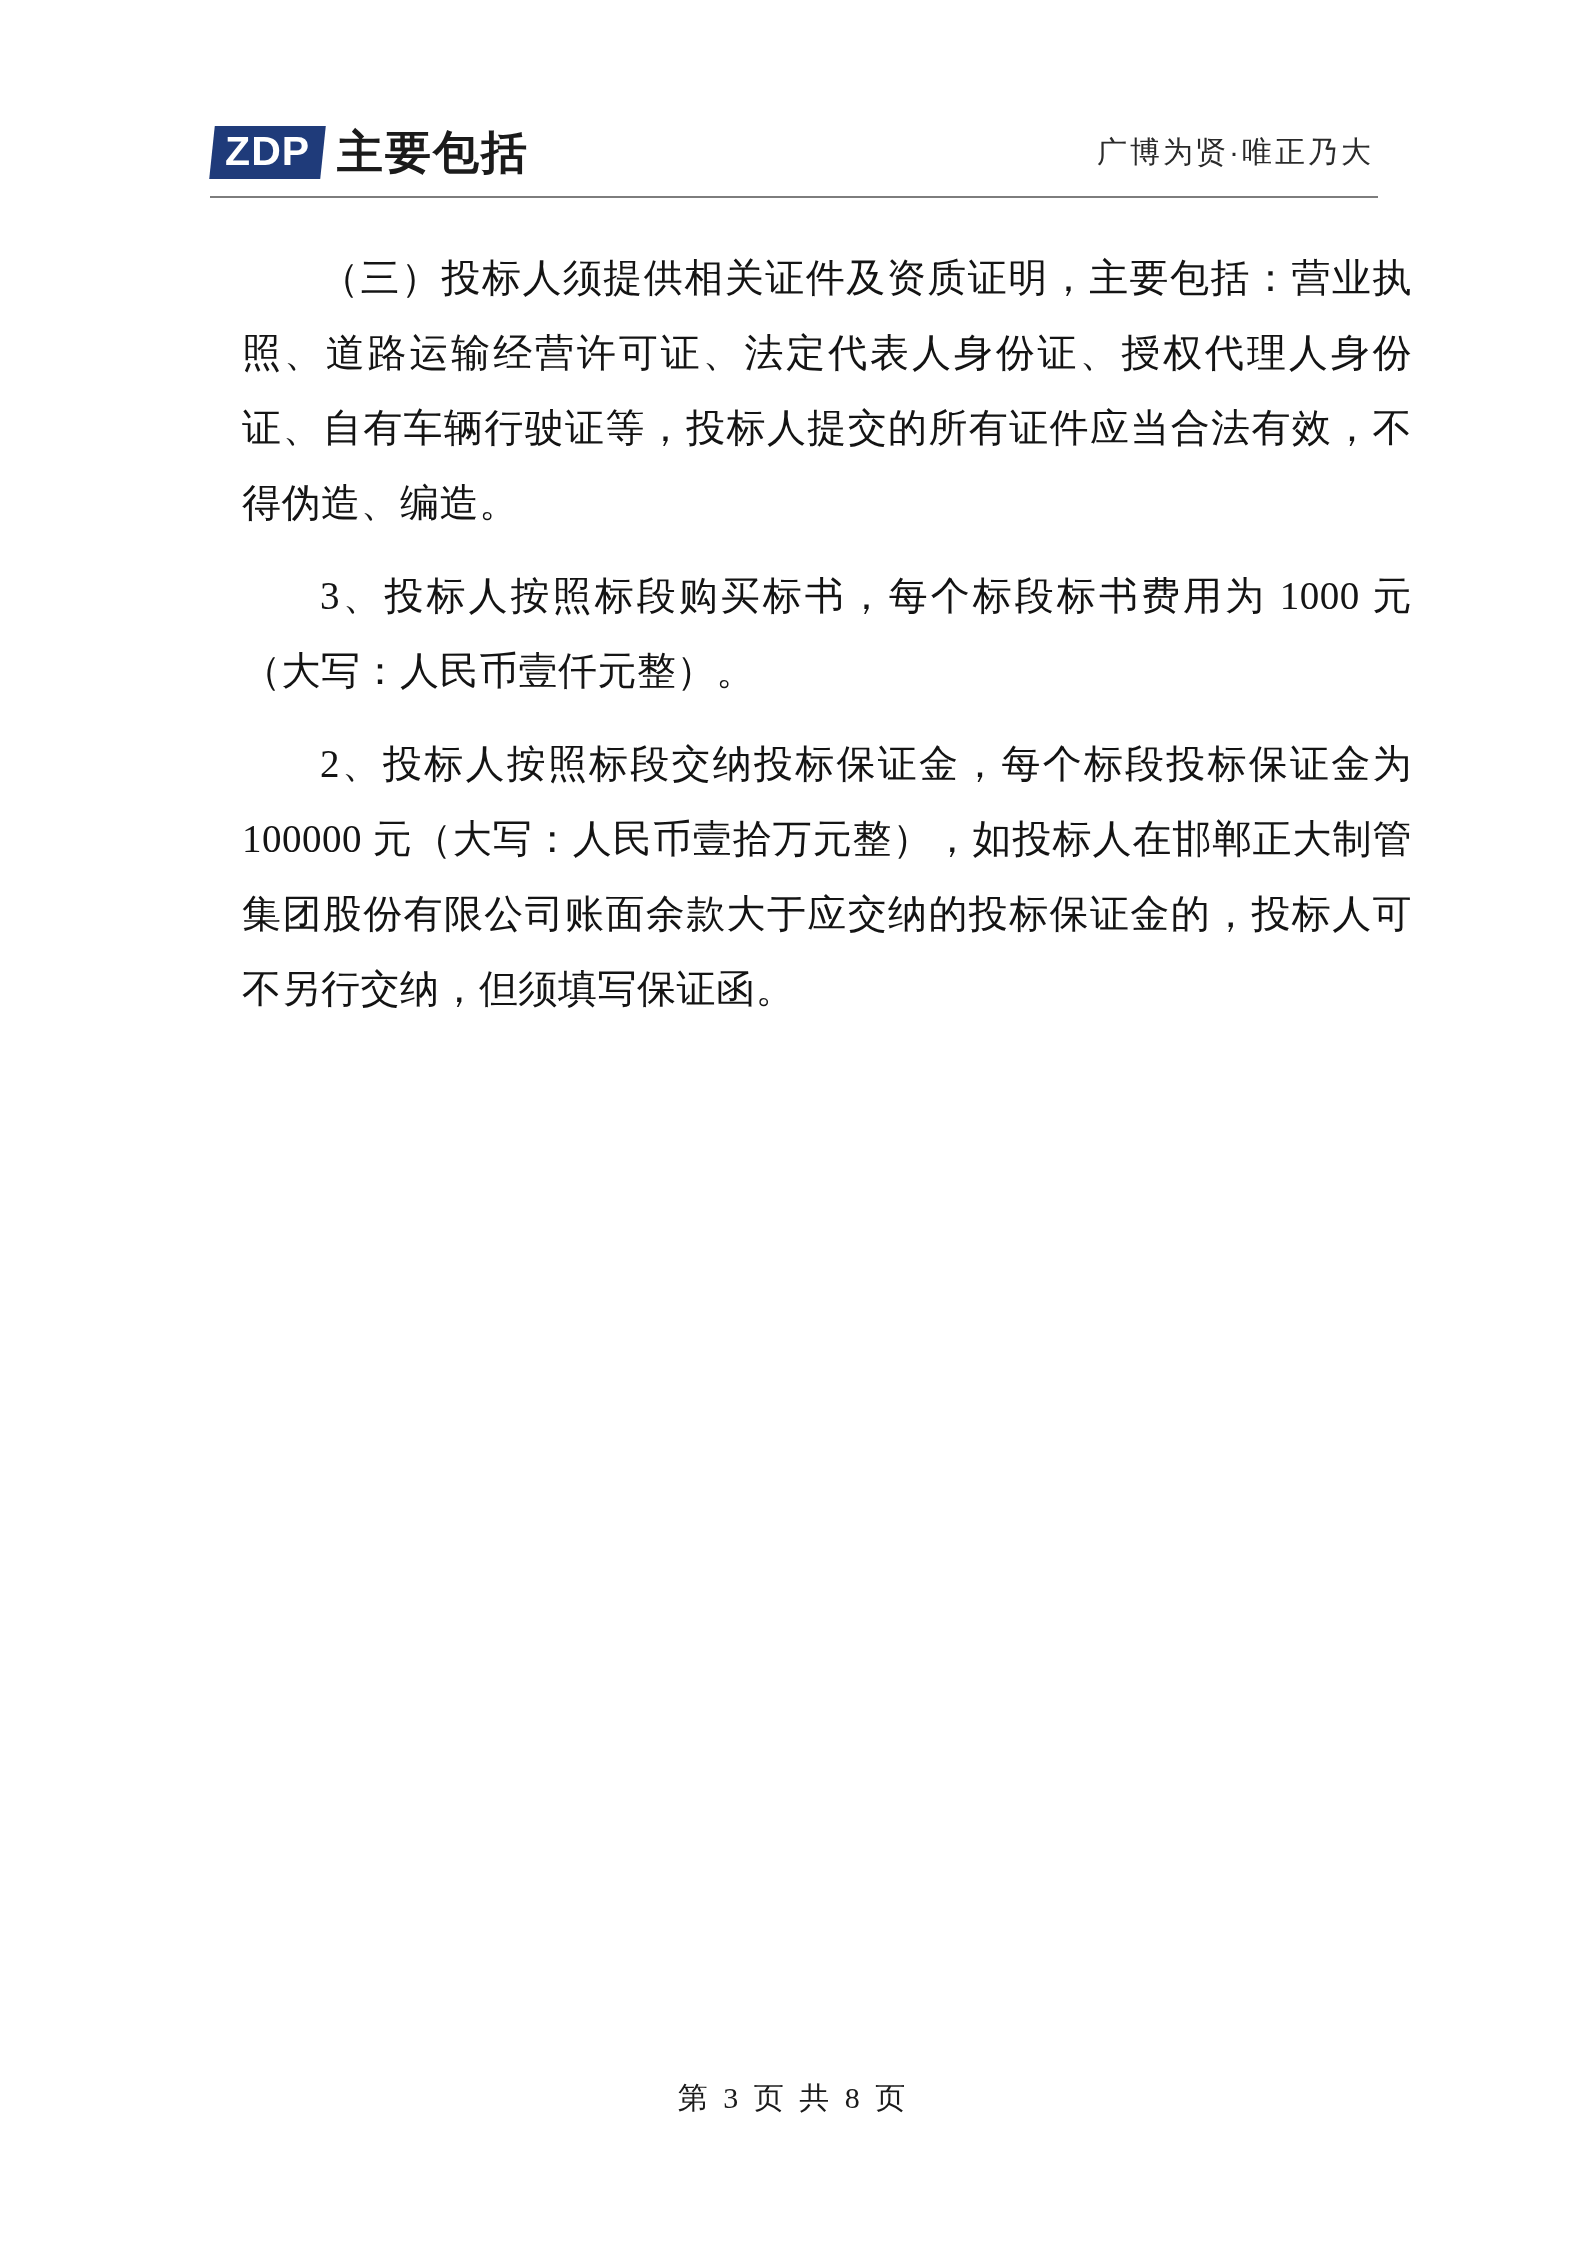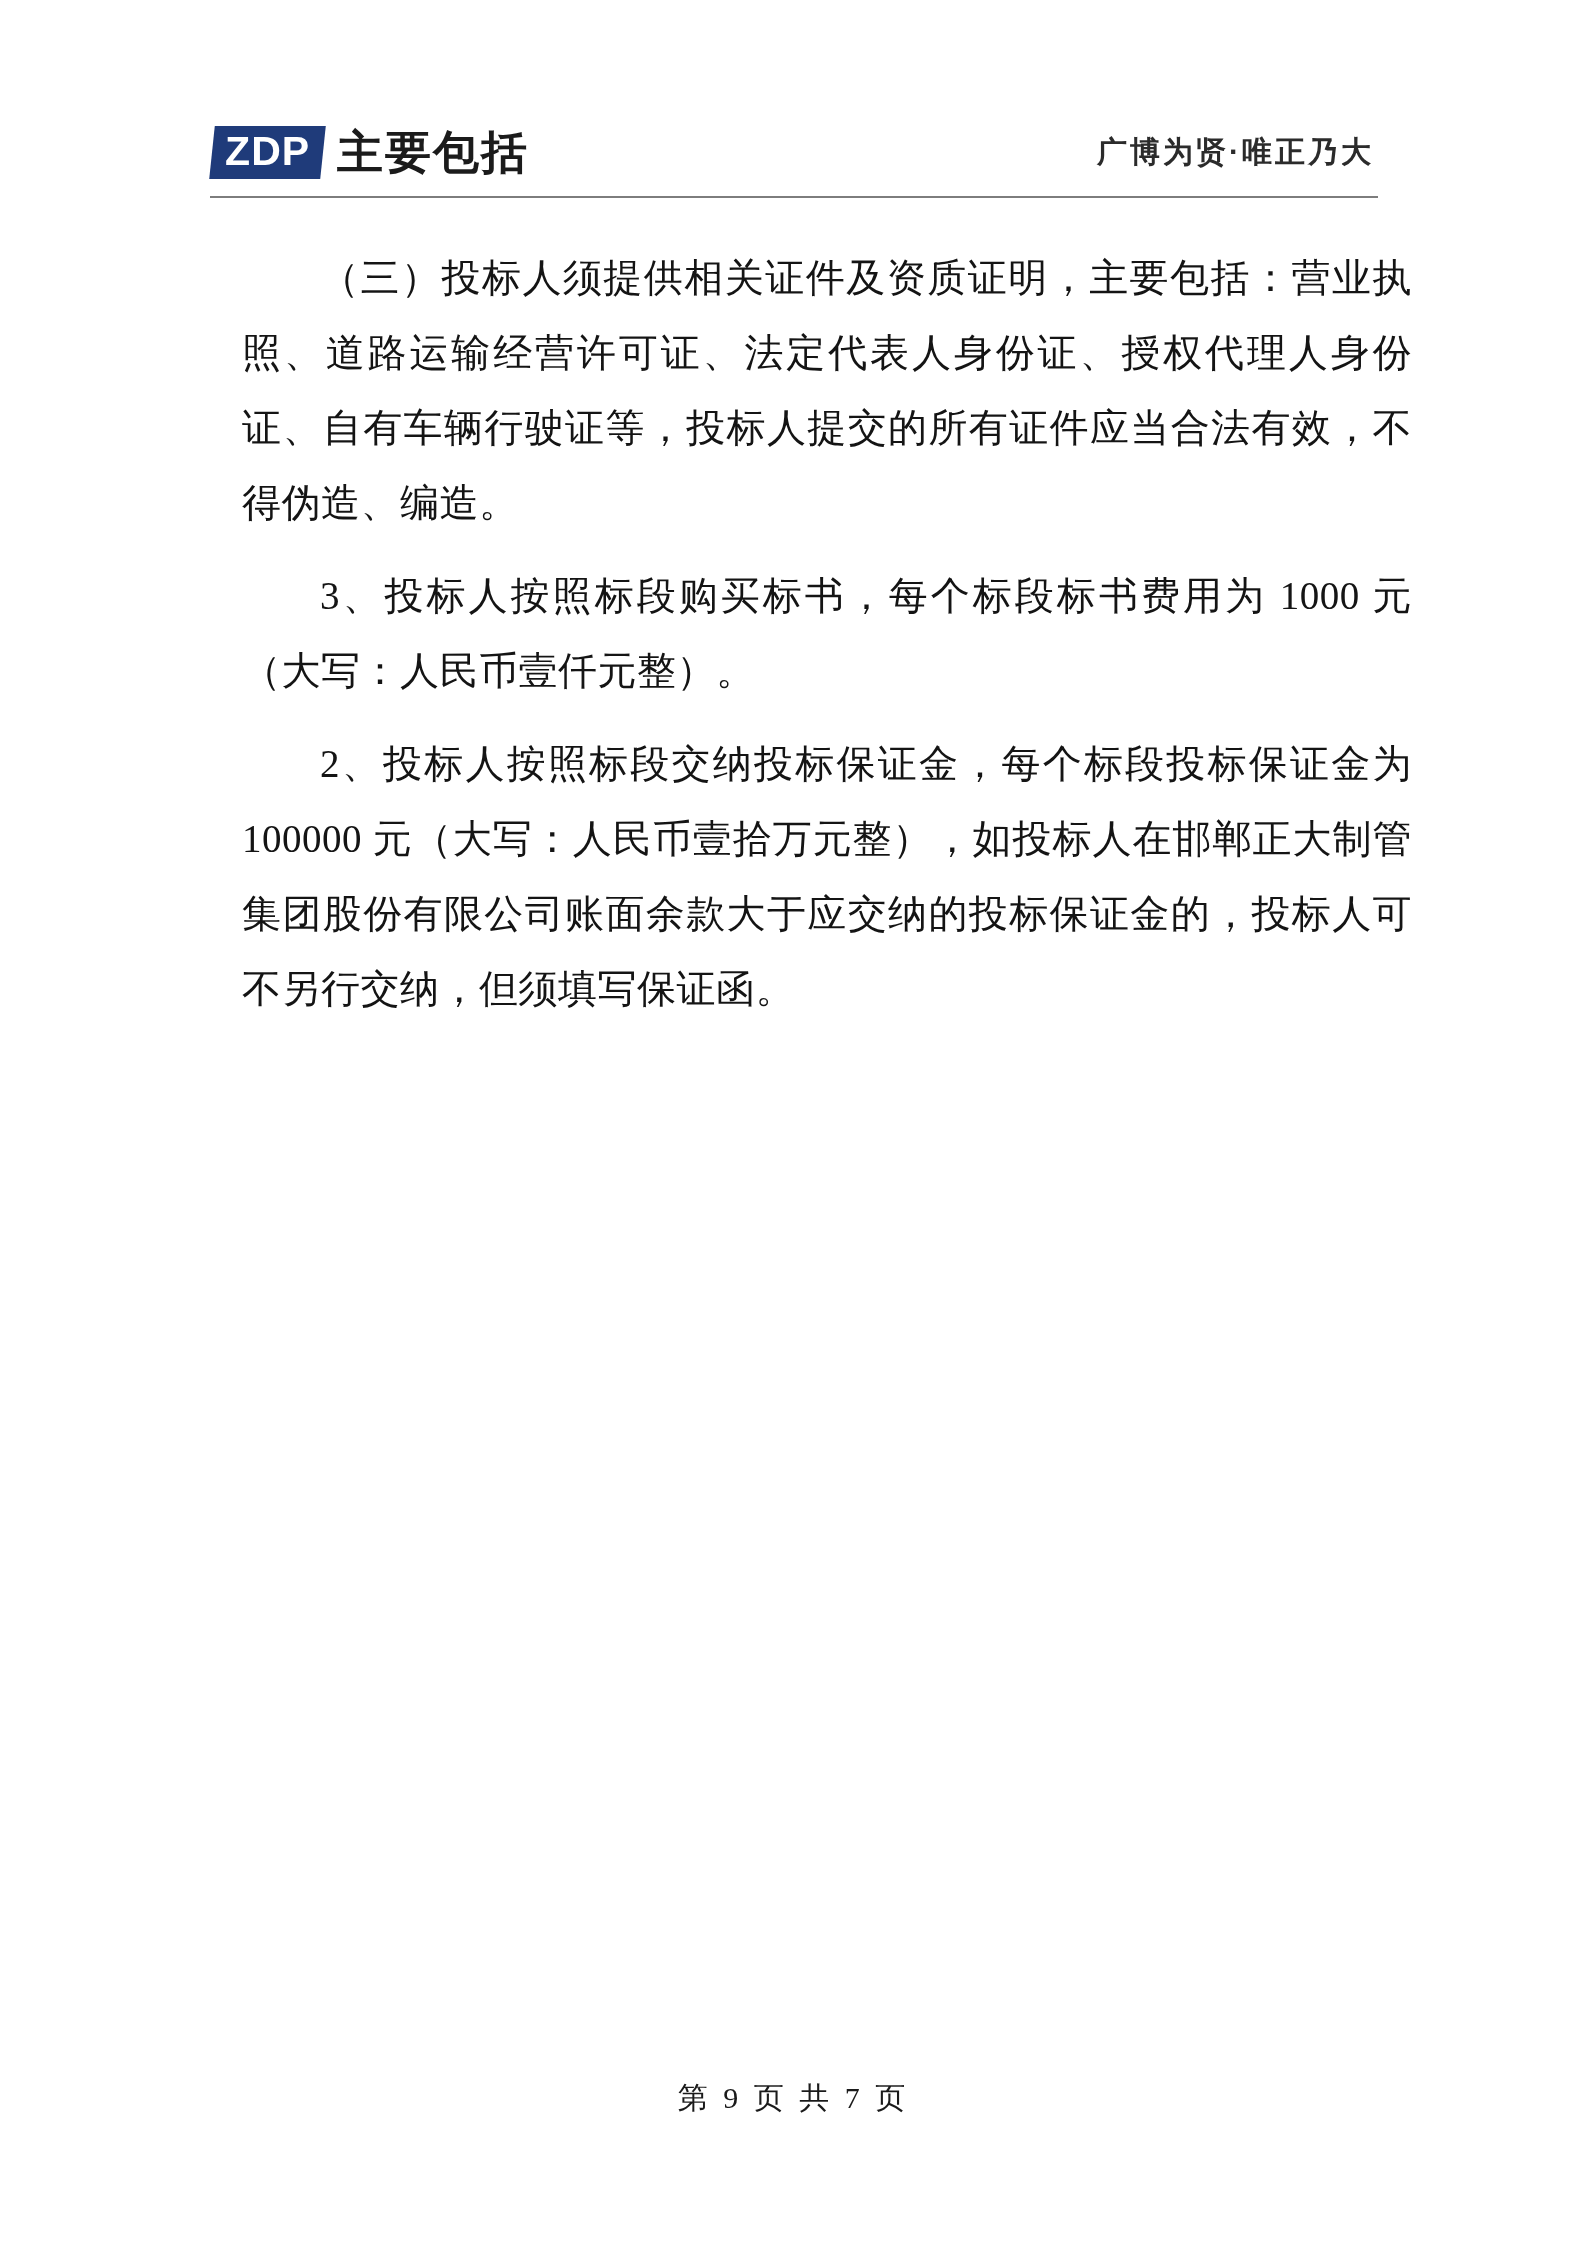--- a/index.html
+++ b/index.html
@@ -64,21 +64,21 @@
     font-family: "Liberation Sans", sans-serif;
     font-weight: 700;
     font-size: 46px;
     color: #1b1b1b;
     letter-spacing: 2px;
     line-height: 1;
   }
 
   .header-slogan {
     font-family: "Liberation Sans", sans-serif;
-    font-weight: 700;
+    font-weight: 400;
     font-size: 30px;
     color: #2b2b2b;
     letter-spacing: 3px;
     margin-right: 6px;
   }
 
   .header-rule {
     position: absolute;
     left: 210px;
     top: 196px;
@@ -144,16 +144,16 @@
 
   <div class="header-rule"></div>
 
   <div class="content">
     <p class="para">（三）投标人须提供相关证件及资质证明，主要包括：营业执照、道路运输经营许可证、法定代表人身份证、授权代理人身份证、自有车辆行驶证等，投标人提交的所有证件应当合法有效，不得伪造、编造。</p>
     <p class="para">3、投标人按照标段购买标书，每个标段标书费用为 1000 元（大写：人民币壹仟元整）。</p>
     <p class="para">2、投标人按照标段交纳投标保证金，每个标段投标保证金为 100000 元（大写：人民币壹拾万元整），如投标人在邯郸正大制管集团股份有限公司账面余款大于应交纳的投标保证金的，投标人可不另行交纳，但须填写保证函。</p>
   </div>
 
   <div class="footer">
-    <span class="footer-text">第 9 页 共 7 页</span>
+    <span class="footer-text">第 3 页 共 8 页</span>
   </div>
 
 </div>
 
 </body></html>

